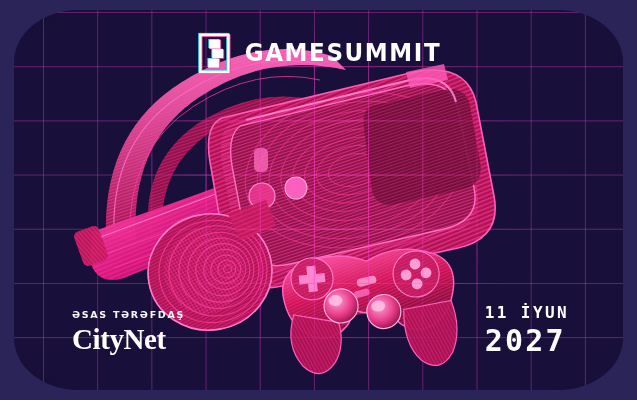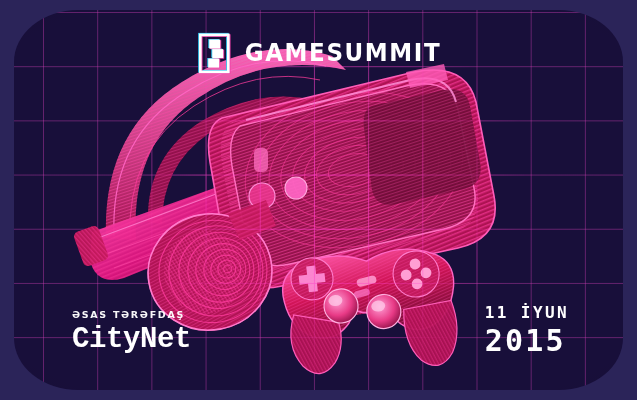--- a/index.html
+++ b/index.html
@@ -129,21 +129,21 @@
     font-family: "DejaVu Sans", sans-serif;
     margin-bottom: 5px;
     white-space: nowrap;
     opacity: 0.97;
   }
   .partner-name {
     color: #ffffff;
     font-size: 29px;
     font-weight: 700;
     letter-spacing: -0.4px;
-    font-family: Liberation Mono, monospace;
+    font-family: Liberation Serif, serif;
     line-height: 1;
     white-space: nowrap;
   }
 
   
   .date-block {
     position: absolute;
     right: 54px;
     bottom: 34px;
     z-index: 8;
@@ -410,17 +410,17 @@
       <span class="logo-word">GAMESUMMIT</span>
     </div>
 
     <div class="partner">
       <div class="partner-kicker">ƏSAS TƏRƏFDAŞ</div>
       <div class="partner-name">CityNet</div>
     </div>
 
     <div class="date-block">
       <div class="date-day">11 İYUN</div>
-      <div class="date-year">2015</div>
+      <div class="date-year">2027</div>
     </div>
 
   </div>
 </div>
 
 </body></html>

